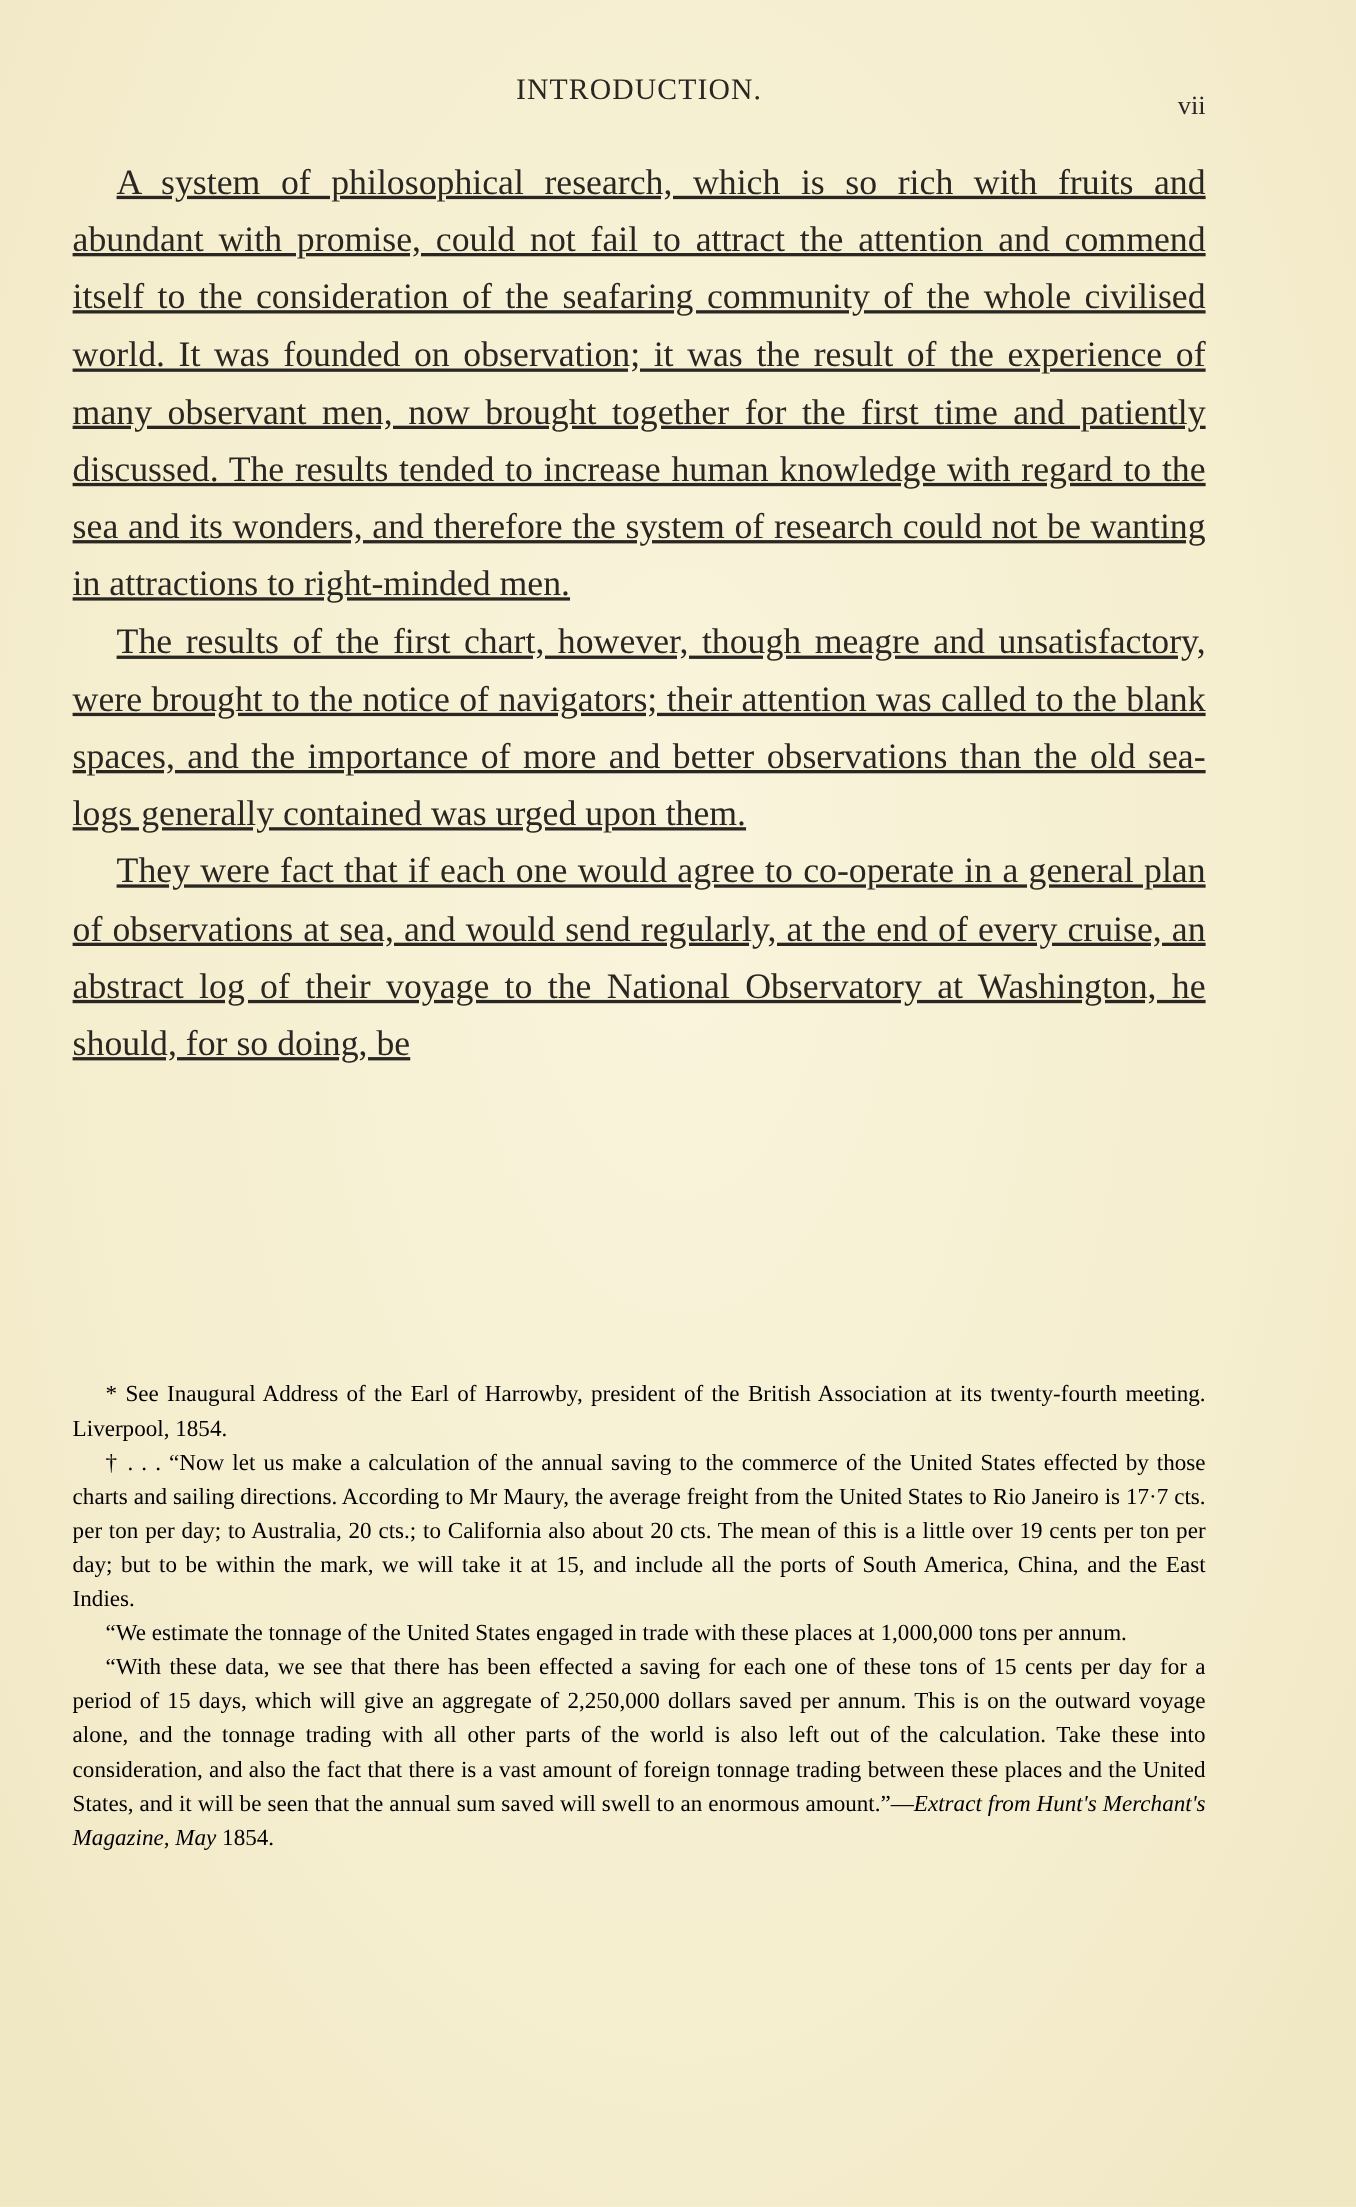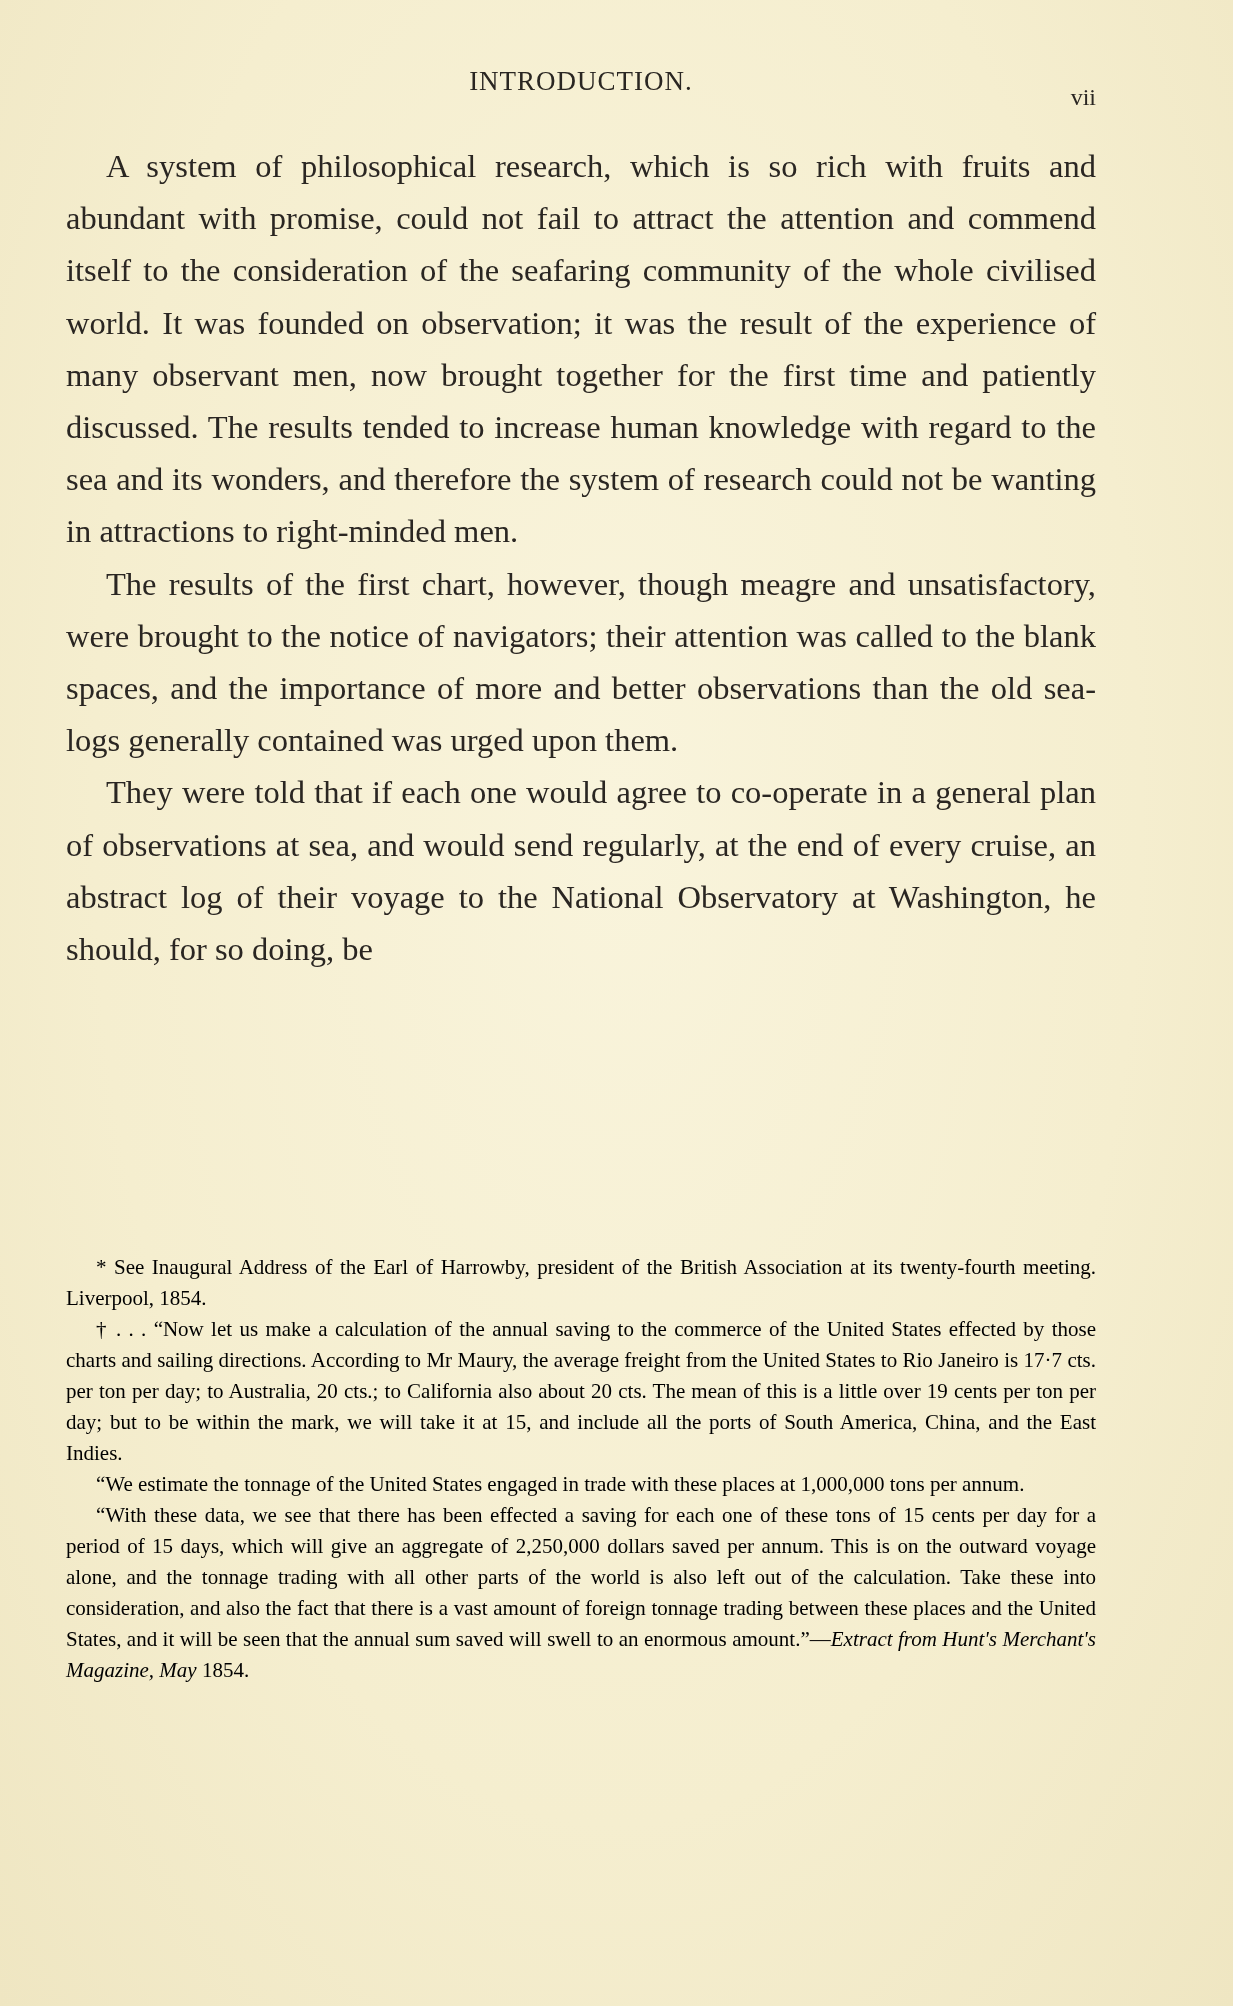--- a/index.html
+++ b/index.html
@@ -21,21 +21,21 @@
   }
   .page-number {
     position: absolute; right: 0; top: 0; font-size: 24px; margin-top: 20px;
   }
   .body-text {
     position: absolute; left: 66px; top: 140px; width: 1030px;
     font-size: 32.5px; line-height: 52.2px;
     text-align: justify;
   }
   .body-text p { margin: 0; }
-  .body-text p.indent { text-indent: 40px; }
+  .body-text p.indent { text-indent: 40px; text-decoration: underline; }
   .footnotes {
     position: absolute; left: 66px; top: 1252px; width: 1030px;
     font-size: 21px; line-height: 31px; font-weight: normal;
     text-align: justify;
     font-family: "Liberation Serif", "DejaVu Serif", serif;
     color: #000000;
   }
   .footnotes p { margin: 0; }
   .footnotes p.indent { text-indent: 30px; }
   .footnotes .ital { font-style: italic; }
@@ -45,21 +45,21 @@
 
 <div class="page">
   <div class="running-head">
     <div class="running-title">INTRODUCTION.</div>
     <div class="page-number">vii</div>
   </div>
 
   <div class="body-text">
     <p class="indent">A system of philosophical research, which is so rich with fruits and abundant with promise, could not fail to attract the attention and commend itself to the consideration of the seafaring community of the whole civilised world. It was founded on observation; it was the result of the experience of many observant men, now brought together for the first time and patiently discussed. The results tended to increase human knowledge with regard to the sea and its wonders, and therefore the system of research could not be wanting in attractions to right-minded men.</p>
     <p class="indent">The results of the first chart, however, though meagre and unsatisfactory, were brought to the notice of navigators; their attention was called to the blank spaces, and the importance of more and better observations than the old sea-logs generally contained was urged upon them.</p>
-    <p class="indent">They were told that if each one would agree to co-operate in a general plan of observations at sea, and would send regularly, at the end of every cruise, an abstract log of their voyage to the National Observatory at Washington, he should, for so doing, be</p>
+    <p class="indent">They were fact that if each one would agree to co-operate in a general plan of observations at sea, and would send regularly, at the end of every cruise, an abstract log of their voyage to the National Observatory at Washington, he should, for so doing, be</p>
   </div>
 
   <div class="footnotes">
     <p class="indent">* See Inaugural Address of the Earl of Harrowby, president of the British Association at its twenty-fourth meeting.  Liverpool, 1854.</p>
     <p class="indent">† . . . “Now let us make a calculation of the annual saving to the commerce of the United States effected by those charts and sailing directions.  According to Mr Maury, the average freight from the United States to Rio Janeiro is 17·7 cts. per ton per day; to Australia, 20 cts.; to California also about 20 cts.  The mean of this is a little over 19 cents per ton per day; but to be within the mark, we will take it at 15, and include all the ports of South America, China, and the East Indies.</p>
     <p class="indent">“We estimate the tonnage of the United States engaged in trade with these places at 1,000,000 tons per annum.</p>
     <p class="indent"><span>“With these data, we see that there has been effected a saving for each one of these tons of 15 cents per day for a period of 15 days, which will give an aggregate of 2,250,000 dollars saved per annum.  This is on the outward voyage alone, and the tonnage trading with all other parts of the world is also left out of the calculation.  Take these into consideration, and also the fact that there is a vast amount of foreign tonnage trading between these places and the United States, and it will be seen that the annual sum saved will swell to an enormous amount.”—</span><span class="ital">Extract from Hunt's Merchant's Magazine, May</span><span> 1854.</span></p>
   </div>
 </div>
 

